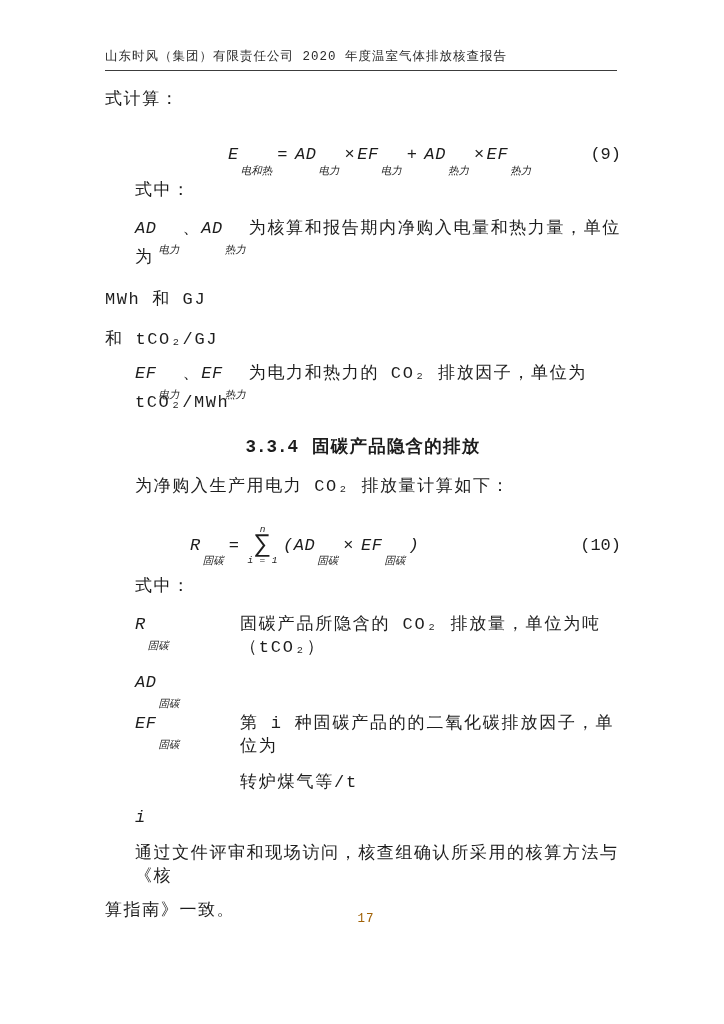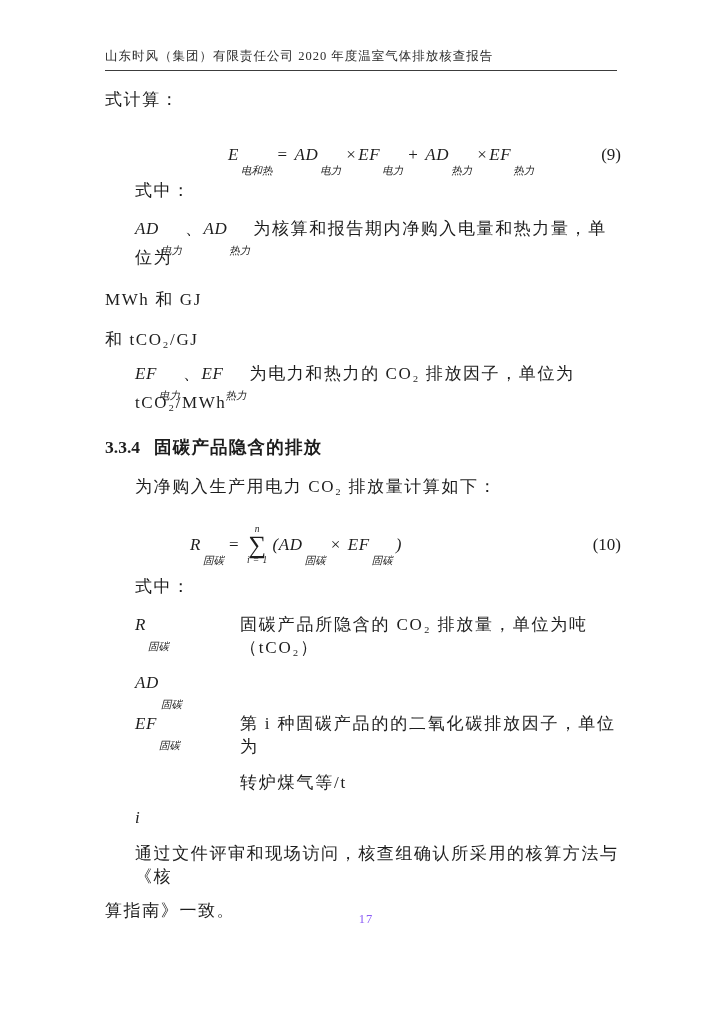--- a/index.html
+++ b/index.html
@@ -1,18 +1,18 @@
 <!DOCTYPE html>
 <html><head>
 <meta charset="utf-8">
 <style>
   html,body { margin:0; padding:0; background:#ffffff; }
   .page {
     position:relative; width:724px; height:1024px; background:#ffffff;
-    font-family:Liberation Serif, serif; color:#1d1d1d;
+    font-family:Liberation Mono, monospace; color:#1d1d1d;
     overflow:hidden;
   }
   .doc-header {
     position:absolute; left:105px; top:48px; width:512px;
     font-size:12.5px; letter-spacing:1px; color:#2b2b2b;
     padding-bottom:5px; border-bottom:1.5px solid #3c3c3c;
     white-space:nowrap;
   }
   .content { position:absolute; left:105px; top:88px; width:516px; font-size:17px; }
   .line { margin:0; line-height:23px; letter-spacing:1.6px; }
@@ -29,37 +29,37 @@
   .formula9 { line-height:30px; margin:0 0 9px 0; }
   .formula9 .f-left { margin-left:123px; }
   .formula10 { height:54px; margin:0 0 3px 0; }
   .formula10 .f-left { margin-left:85px; }
   .sum { display:inline-flex; flex-direction:column; align-items:center; line-height:1; margin:0 5px 0 1px; }
   .sum-top { font-size:9.5px; font-style:italic; }
   .sum-sig { font-size:25px; line-height:22px; }
   .sum-bot { font-size:9.5px; font-style:italic; }
 
   
-  .sec { margin:0; font-weight:bold; font-size:17.5px; line-height:25px; letter-spacing:1.2px; }
+  .sec { margin:0; font-weight:bold; font-size:17.5px; line-height:25px; letter-spacing:1.2px;text-align:center; }
   .sec .sec-num { letter-spacing:0; margin-right:14px; }
 
   
   .def-row { display:flex; margin:0 0 12px 0; line-height:23px; }
   .def-term { flex:0 0 135px; box-sizing:border-box; padding-left:30px; letter-spacing:0; }
   .def-text { flex:1; letter-spacing:1.8px; }
   .def-text .second { margin-top:13px; }
 
   
   .mb29{margin-bottom:29px}.mb21{margin-bottom:21px}.mb20{margin-bottom:20px}
   .mb19{margin-bottom:19px}.mb17{margin-bottom:17px}.mb15{margin-bottom:15px}
   .mb13{margin-bottom:13px}.mb11{margin-bottom:11px}
 
   .page-num {
     position:absolute; left:8px; right:0; top:912px; text-align:center;
-    font-size:12.5px; letter-spacing:1px; color:#8b5cf6;
+    font-size:12.5px; letter-spacing:1px; color:#a16207;
   }
 </style>
 </head>
 <body>
 
 <div class="page">
 
   <div class="doc-header">
     <span>山东时风（集团）有限责任公司 2020 年度温室气体排放核查报告</span>
   </div>

